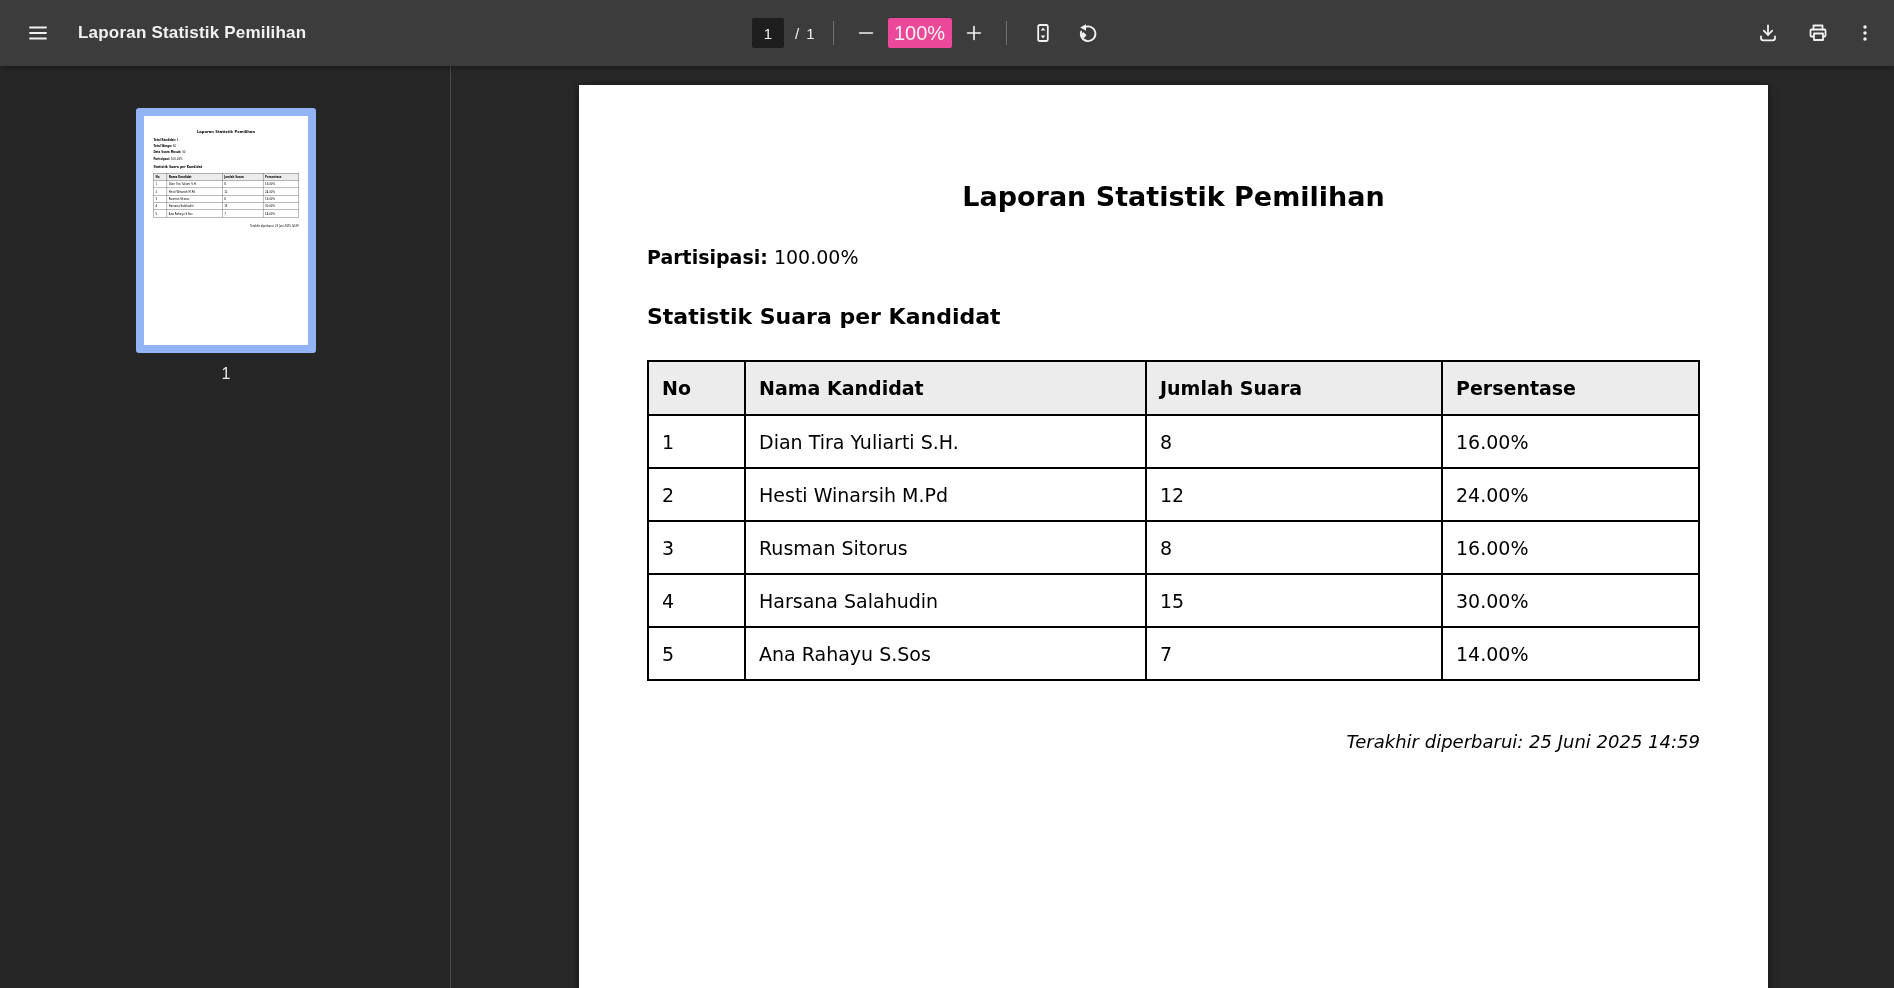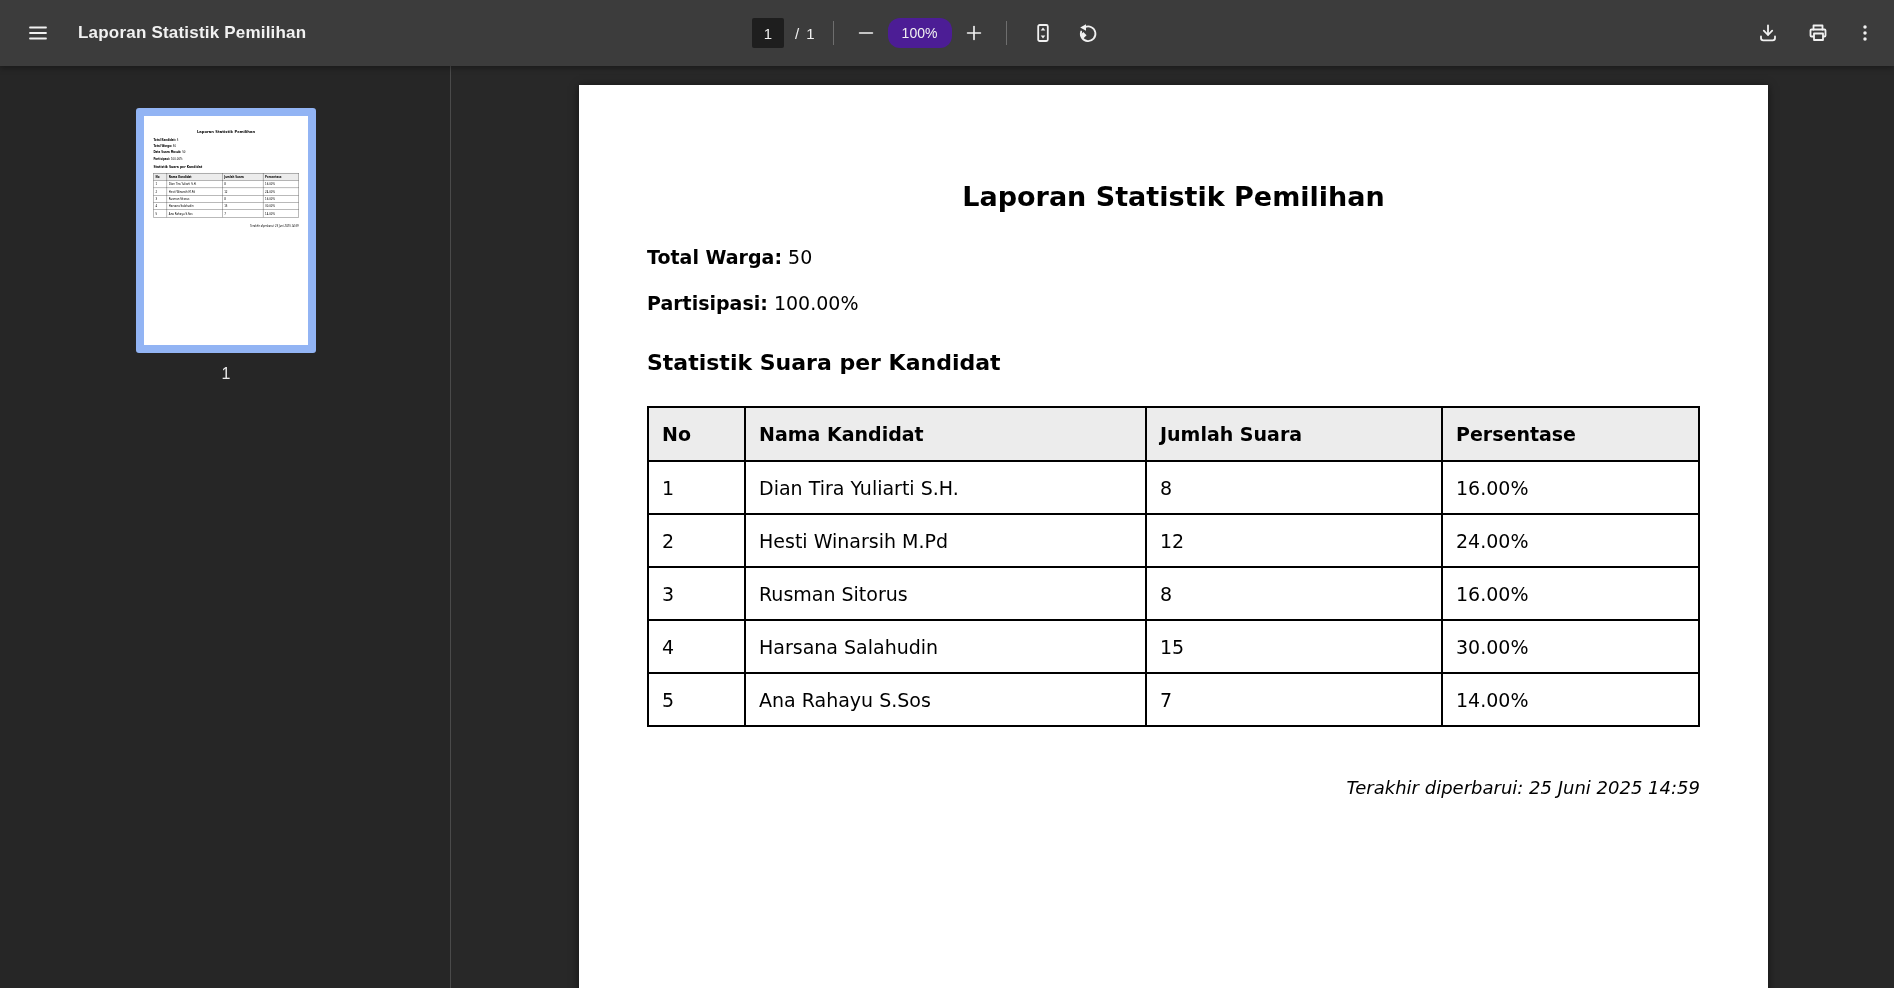--- a/index.html
+++ b/index.html
@@ -21,22 +21,22 @@
   .tb-btn svg { display:block; }
   .tb-title { font-size:17px; font-weight:bold; color:#f1f1f1; margin-left:22px; letter-spacing:.2px; }
   .tb-left { display:flex; align-items:center; margin-left:20px; }
   .tb-center { position:absolute; left:752px; top:0; height:66px; display:flex; align-items:center; }
   .tb-right { position:absolute; right:14px; top:0; height:66px; display:flex; align-items:center; gap:14px; }
   .page-input {
     width:32px; height:30px; background:#1e1e1e; border:none; border-radius:2px;
     color:#f1f1f1; font-size:15px; text-align:center; font-family:"Liberation Sans",sans-serif;
   }
   .zoom-input {
-    width:64px; height:30px; background:#4c1d95; border:none; border-radius:12px;
-    color:#f1f1f1; font-size:14px; text-align:center; font-family:"Liberation Sans",sans-serif;
+    width:64px; height:30px; background:#ec4899; border:none; border-radius:2px;
+    color:#f1f1f1; font-size:20px; text-align:center; font-family:"Liberation Sans",sans-serif;
     margin:0 8px;
   }
   .page-sep { font-size:15px; margin:0 7px 0 11px; color:#f1f1f1; }
   .page-count { font-size:15px; color:#f1f1f1; }
   .tb-divider { width:1px; height:24px; background:#6e6e6e; margin:0 18px; }
 
   
   .sidebar {
     position:absolute; left:0; top:66px; width:451px; height:922px;
     background:#262626; border-right:1px solid #4a4a4a;
@@ -261,24 +261,20 @@
   </div>
   <div class="thumb-label">1</div>
 </div>
 
 <div class="viewer">
   <div class="page">
     <div class="doc">
       <div class="doc-title">Laporan Statistik Pemilihan</div>
 
       <div class="stat-line">
-        <b>Total Warga:</b>
-        <span>50</span>
-      </div>
-      <div class="stat-line">
         <b>Partisipasi:</b>
         <span>100.00%</span>
       </div>
 
       <div class="section-heading">Statistik Suara per Kandidat</div>
 
       <table class="votes">
         <colgroup>
             <col style="width:97px">
             <col style="width:401px">

